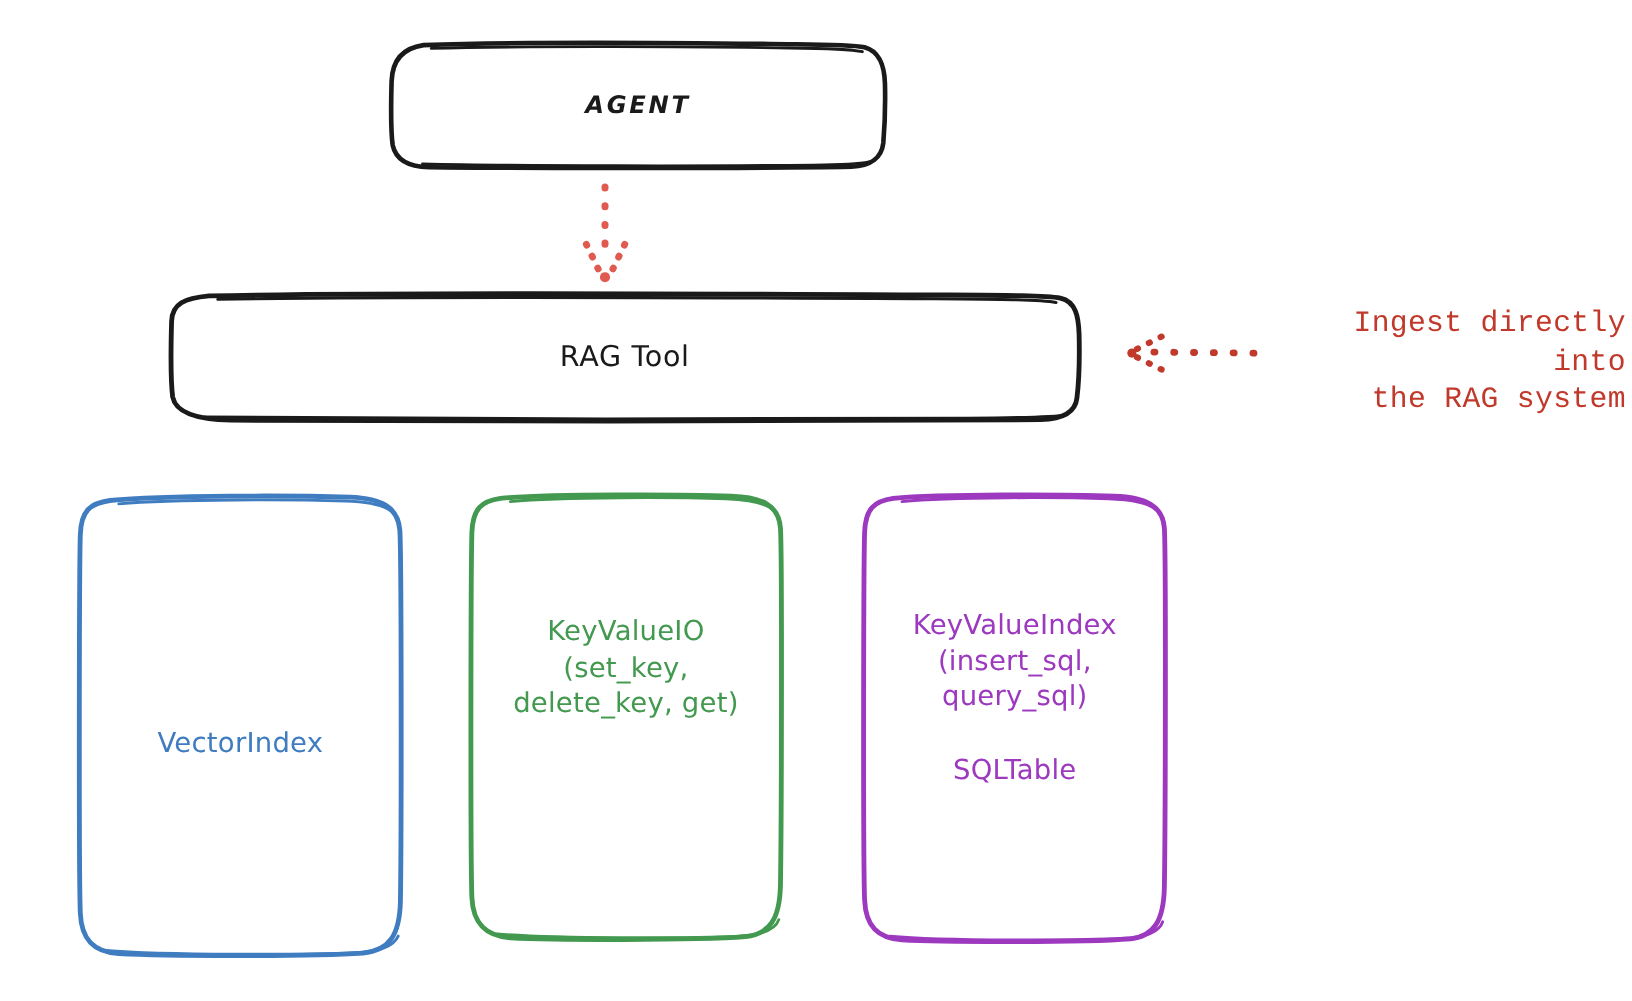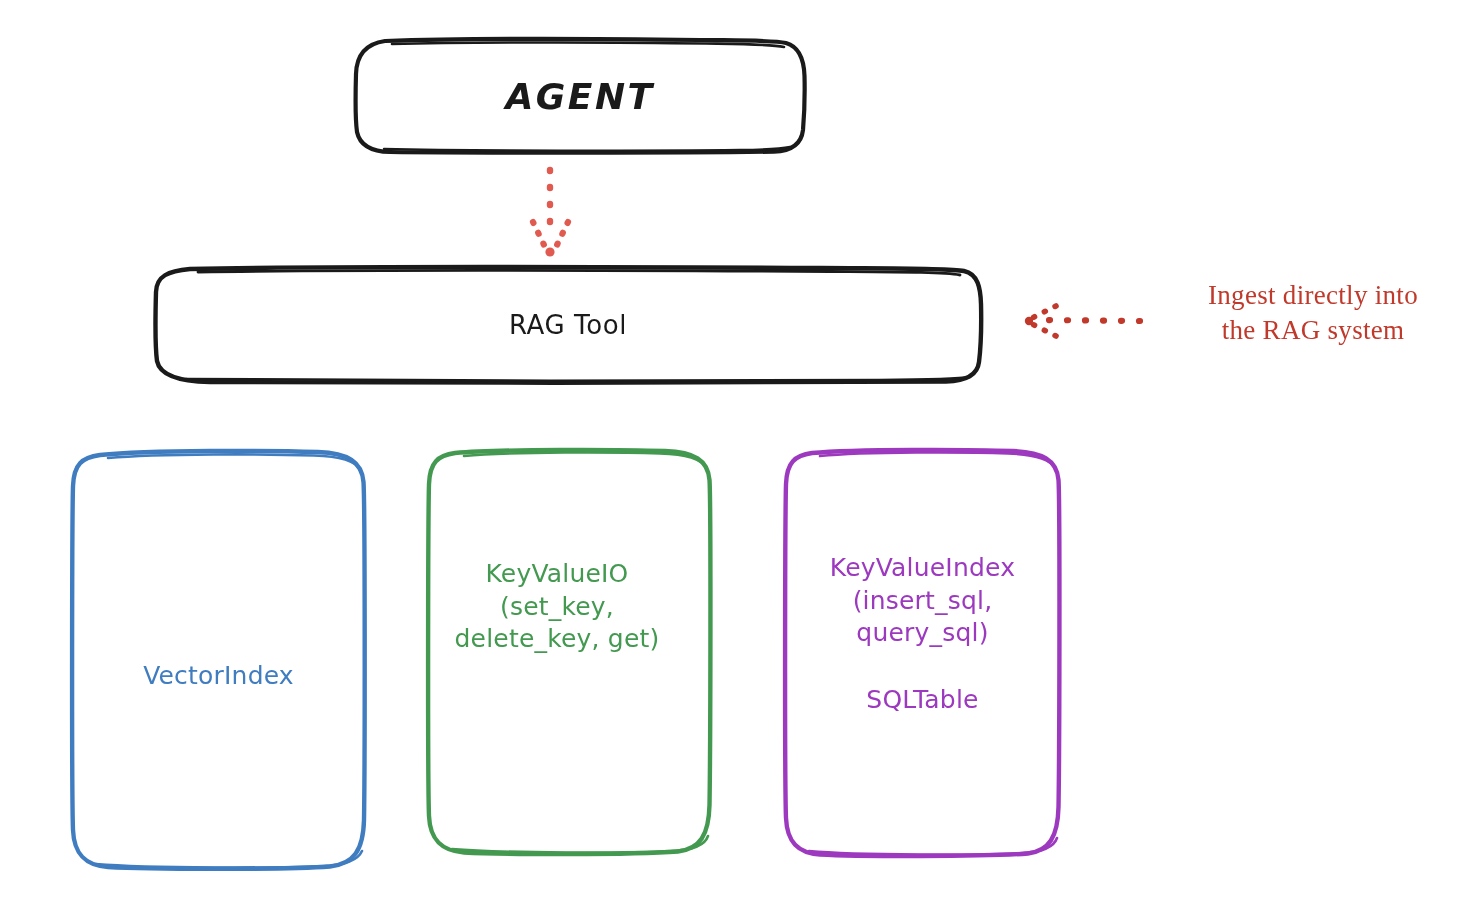--- a/index.html
+++ b/index.html
@@ -37,21 +37,21 @@
   #agent-node {
     left: 355px;
     top: 40px;
     width: 450px;
     height: 113px;
   }
   #agent-label {
     font-family: "DejaVu Sans", sans-serif;
     font-style: italic;
     font-weight: 700;
-    font-size: 36px;
+    font-size: 22px;
     letter-spacing: 2.5px;
     color: #1a1a1a;
   }
 
   
   #ragtool-node {
     left: 155px;
     top: 268px;
     width: 826px;
     height: 114px;
@@ -85,21 +85,21 @@
   #vectorio-node {
     left: 72px;
     top: 450px;
     width: 293px;
     height: 418px;
   }
   #vectorio-node .io-title,
   #vectorio-node .io-sub { color: #3f7cc0; }
 
   #keyvalueio-node {
-    left: 416px;
+    left: 428px;
     top: 450px;
     width: 282px;
     height: 403px;
     justify-content: flex-start;
     padding-top: 108px;
     gap: 36px;
   }
   #keyvalueio-node .io-title,
   #keyvalueio-node .io-sub { color: #43994f; }
 
@@ -114,24 +114,24 @@
   #relationalio-node .io-title,
   #relationalio-node .io-sub { color: #9c39bf; }
 
   
   #ingest-annotation {
     position: absolute;
     left: 1148px;
     top: 278px;
     width: 330px;
     color: #c0392b;
-    font-family: Liberation Serif, serif;
+    font-family: Liberation Mono, monospace;
     font-size: 27px;
     line-height: 1.28;
-    text-align: center;
+    text-align: right;
     white-space: pre-line;
     letter-spacing: 0.3px;
   }
 </style>
 </head>
 <body>
 
 <svg id="canvas" viewBox="0 0 1484 910" xmlns="http://www.w3.org/2000/svg">
 
   <g>

